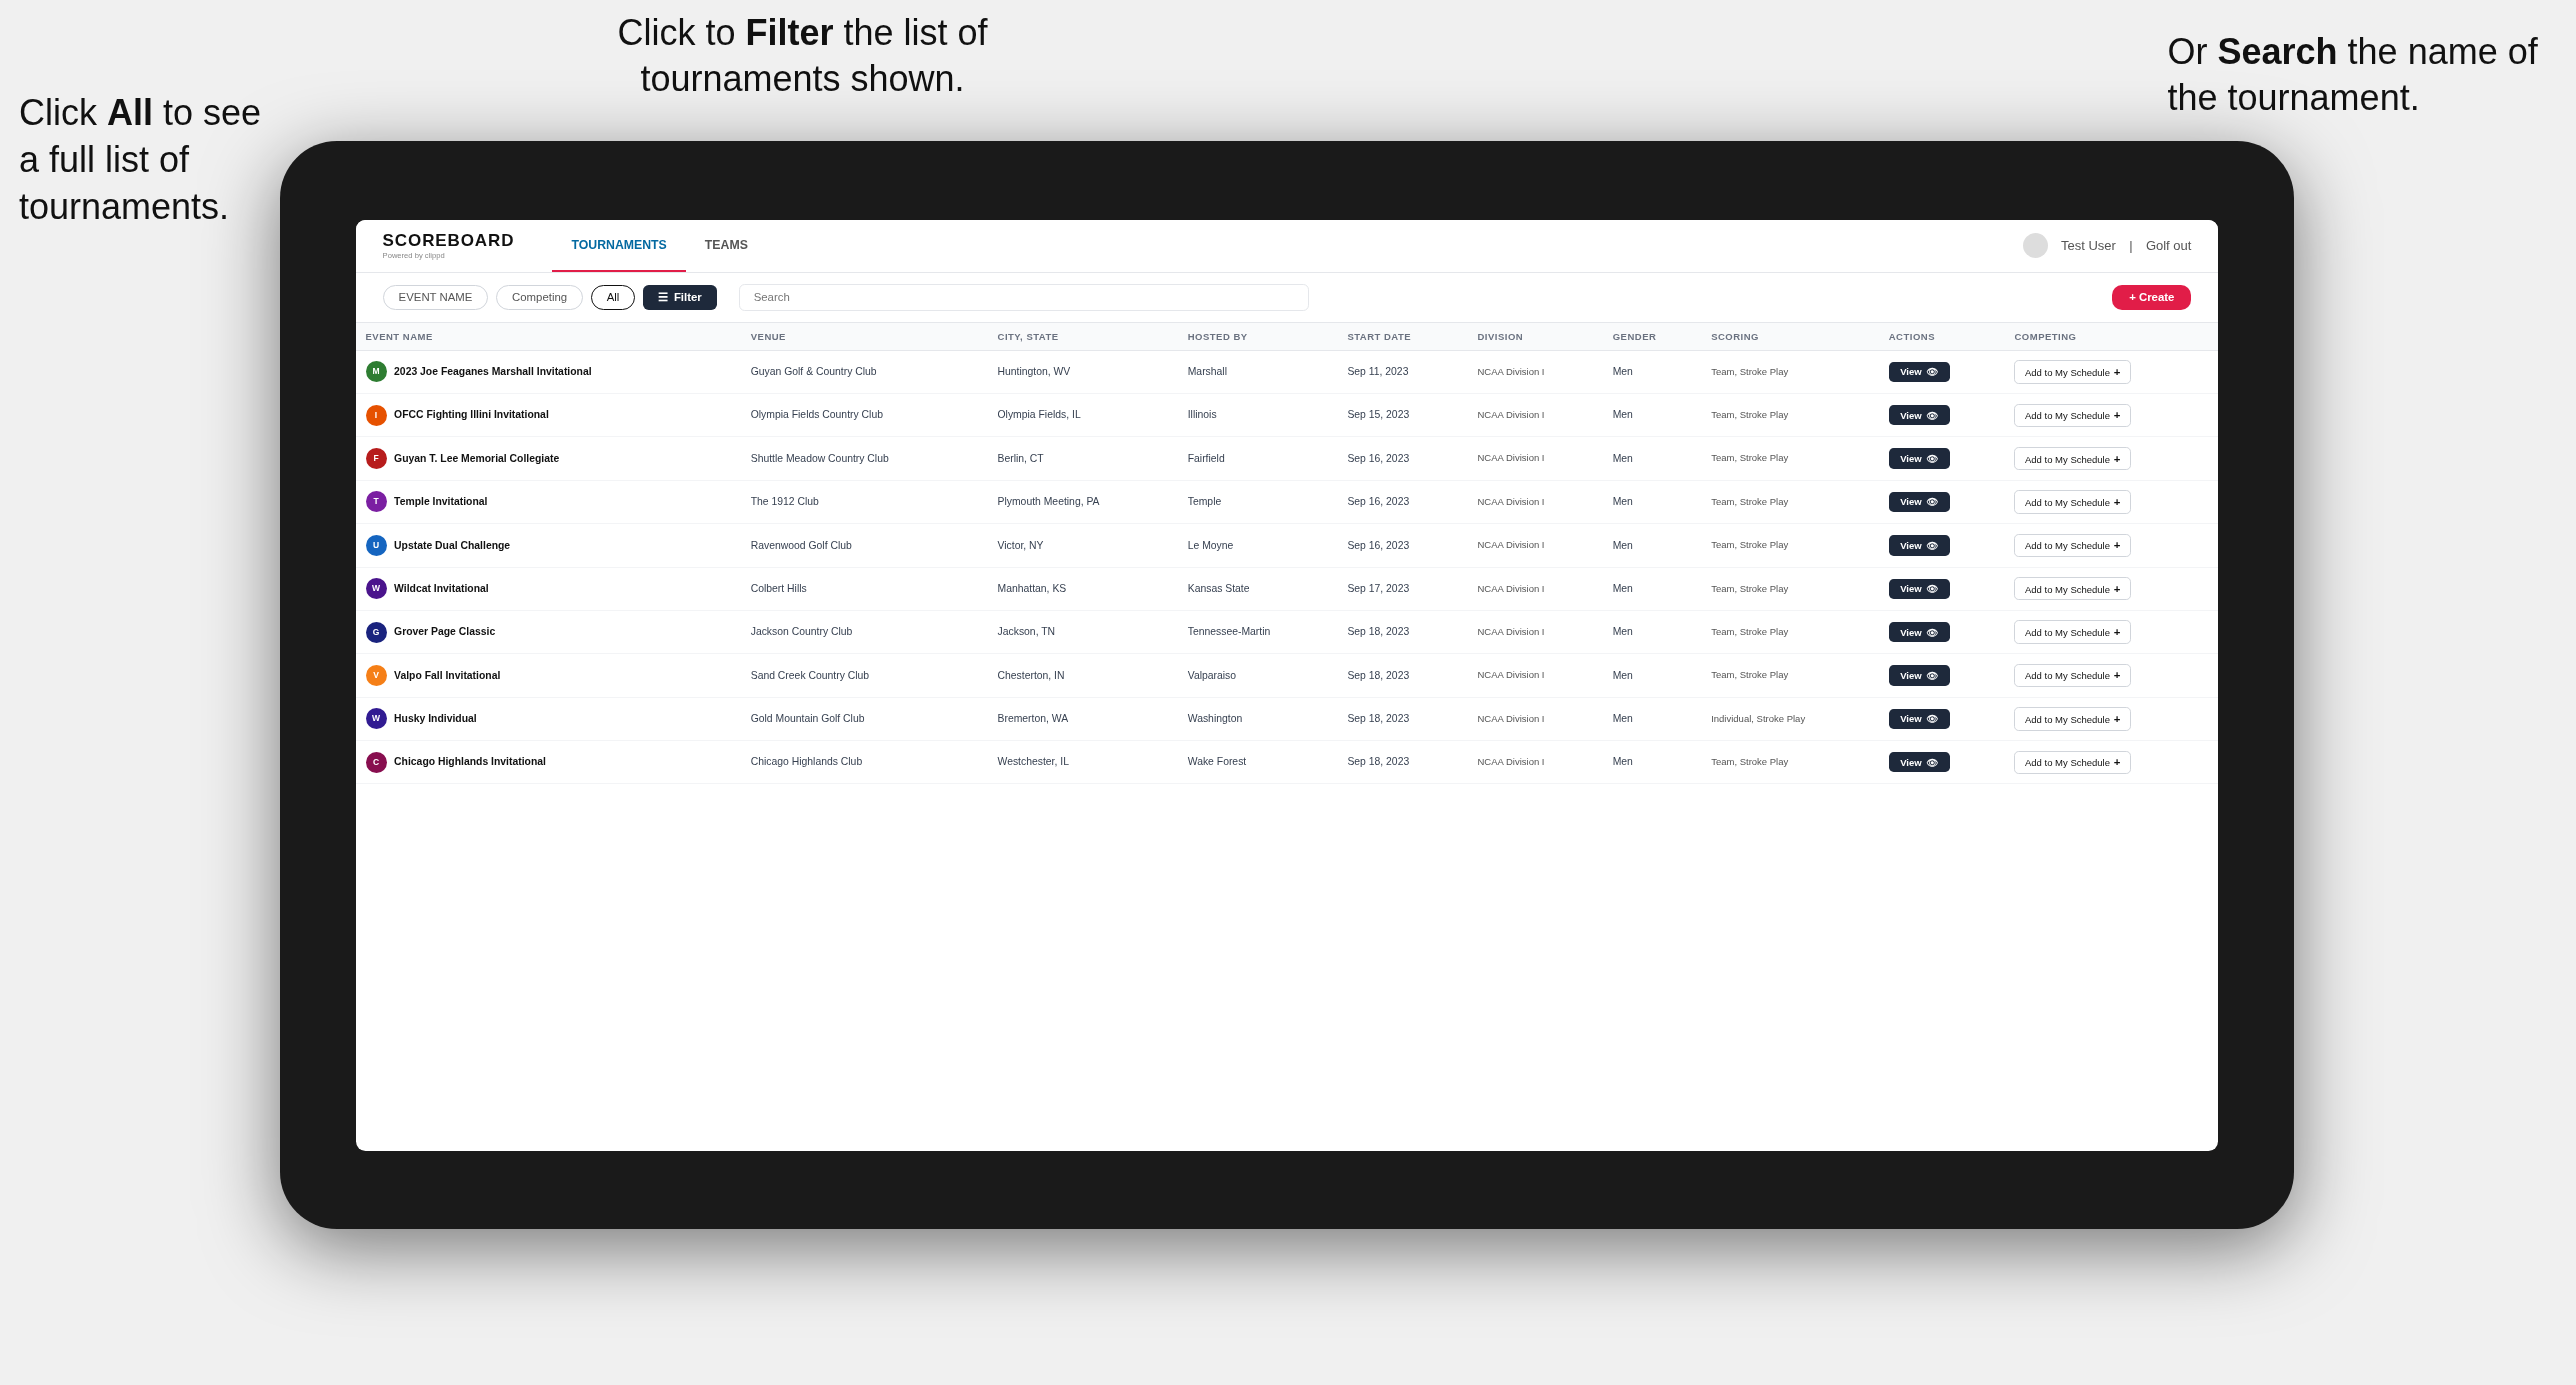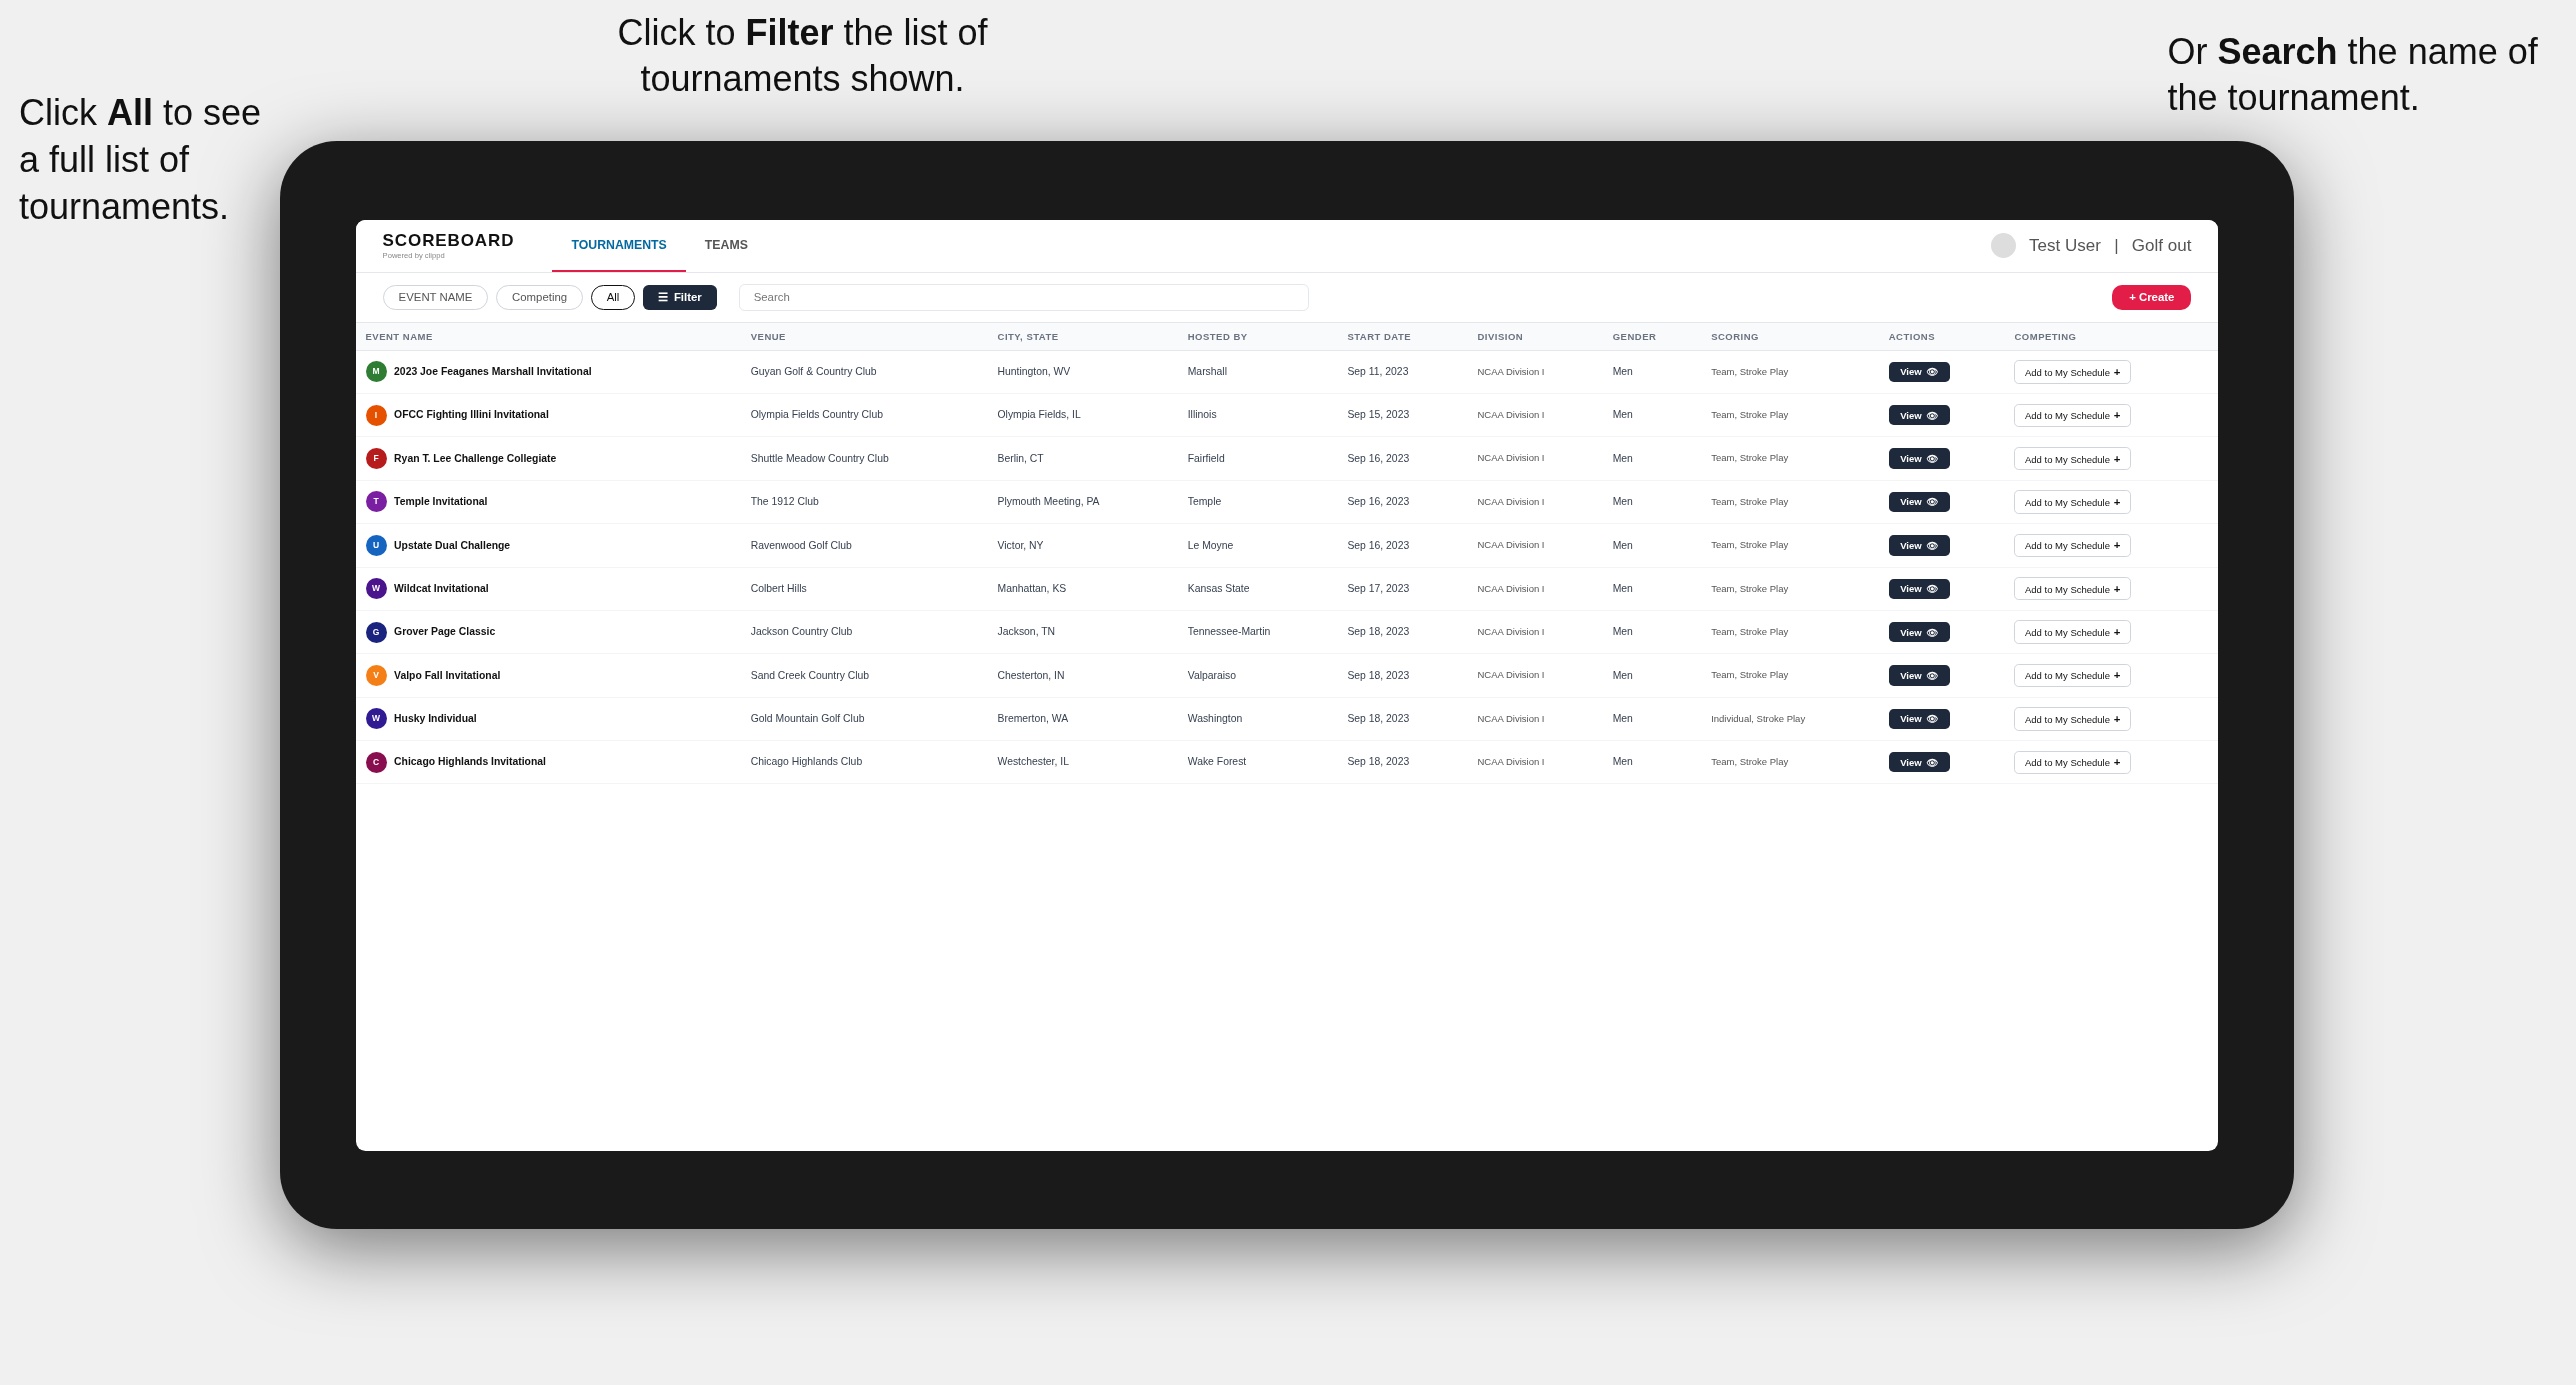--- a/index.html
+++ b/index.html
@@ -114,21 +114,21 @@
       border-bottom: 2.8px solid transparent;
     }
     .nav-tab.active {
       color: #0369a1;
       border-bottom: 2.8px solid #e11d48;
     }
     .header-right {
       display: flex;
       align-items: center;
       gap: 13.3px;
-      font-size: 17px;
+      font-size: 13px;
       color: #555;
     }
     .user-avatar {
       width: 25px;
       height: 25px;
       background: #ddd;
       border-radius: 50%;
     }
 
     
@@ -417,21 +417,21 @@
     <td>
       <button class="add-btn">
         Add to My Schedule <span class="plus">+</span>
       </button>
     </td>
   </tr>
             <tr>
     <td>
       <div class="event-name-cell">
         <div class="team-logo" style="background:#b71c1c;color:#fff;">F</div>
-        <span>Ryan T. Lee Challenge Collegiate</span>
+        <span>Guyan T. Lee Memorial Collegiate</span>
       </div>
     </td>
     <td>Shuttle Meadow Country Club</td>
     <td>Berlin, CT</td>
     <td>Fairfield</td>
     <td>Sep 16, 2023</td>
     <td>
                 <div class="division-cell">NCAA Division I</div>
               </td>
     <td>Men</td>

